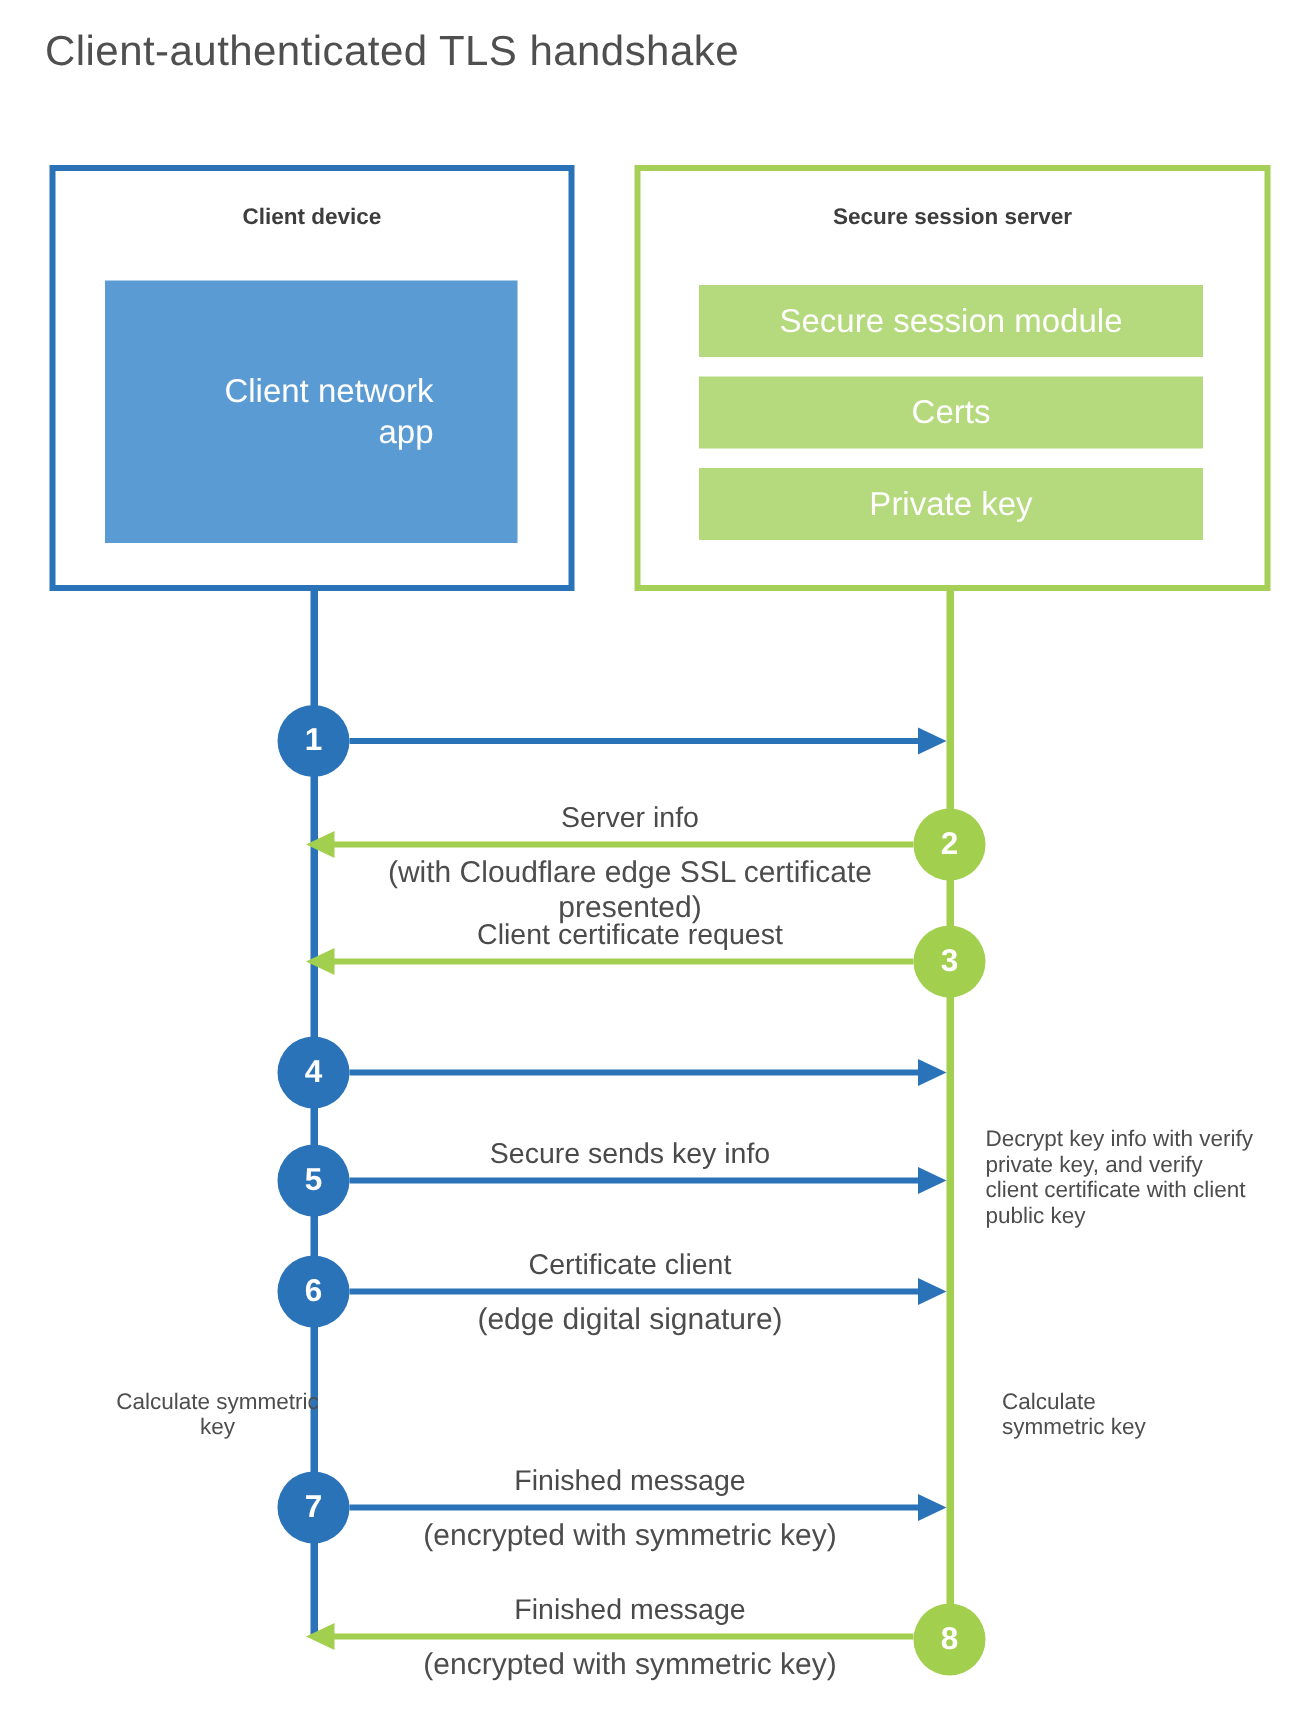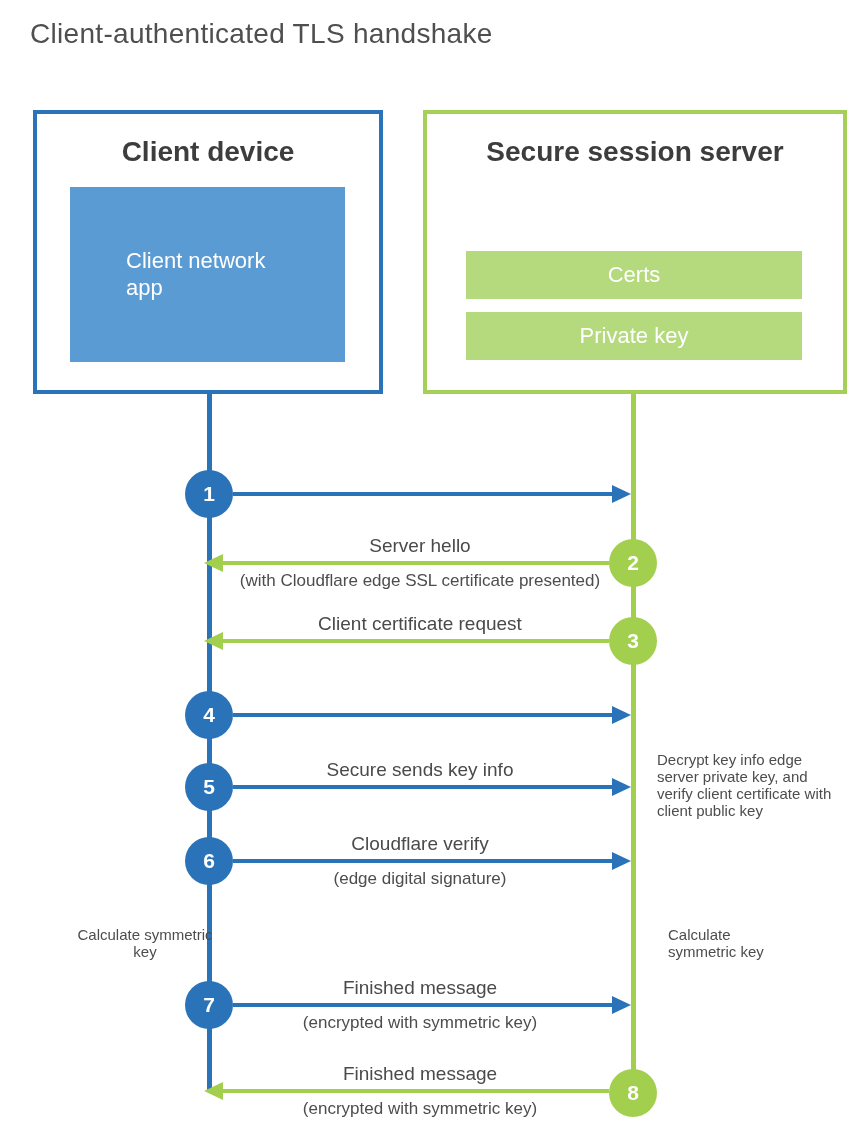--- a/index.html
+++ b/index.html
@@ -6,24 +6,24 @@
   .canvas{
     position:relative;width:865px;height:1146px;background:#ffffff;overflow:hidden;
     font-family:"Liberation Sans",sans-serif;color:#4d4d4d;
   }
   .page-title{position:absolute;left:30px;top:18px;font-size:28px;font-weight:300;color:#4f4f4f;letter-spacing:.3px;}
 
   
   .actor-box{position:absolute;top:110px;height:284px;background:#fff;box-sizing:border-box;}
   .client-box{left:33px;width:350px;border:4px solid #2b73b8;}
   .server-box{left:423px;width:424px;border:4px solid #a6cf57;}
-  .box-title{margin-top:22px;text-align:center;font-size:28px;font-weight:700;color:#3d3d3d;}
+  .box-title{margin-top:22px;text-align:center;font-size:15px;font-weight:700;color:#3d3d3d;}
   .client-app{
     position:absolute;left:33px;top:73px;width:275px;height:175px;background:#5b9bd3;
-    color:#fff;font-size:22px;display:flex;align-items:center;justify-content:center;text-align:left;line-height:1.2;
+    color:#fff;font-size:22px;display:flex;align-items:center;justify-content:center;text-align:right;line-height:1.2;
     padding:0 56px;box-sizing:border-box;
   }
   .server-bar{
     position:absolute;left:39px;width:336px;height:48px;background:#b5d97d;color:#fff;font-size:22px;
     display:flex;align-items:center;justify-content:center;
   }
   .bar1{top:76px}.bar2{top:137px}.bar3{top:198px}
 
   
   .vline{position:absolute;width:5px;}
@@ -49,21 +49,21 @@
   .f2-head{left:204px;top:554px}.f2-line{left:222px;top:561px;width:387px}
   .f3-head{left:204px;top:632px}.f3-line{left:222px;top:639px;width:387px}
   .f4-line{left:233px;top:713px;width:379px}.f4-head{left:612px;top:706px}
   .f5-line{left:233px;top:785px;width:379px}.f5-head{left:612px;top:778px}
   .f6-line{left:233px;top:859px;width:379px}.f6-head{left:612px;top:852px}
   .f7-line{left:233px;top:1003px;width:379px}.f7-head{left:612px;top:996px}
   .f8-head{left:204px;top:1082px}.f8-line{left:222px;top:1089px;width:387px}
 
   
   .flow-label{position:absolute;left:230px;width:380px;text-align:center;font-size:19px;color:#4a4a4a;}
-  .flow-sublabel{position:absolute;left:230px;width:380px;text-align:center;font-size:17px;color:#4d4d4d;}
+  .flow-sublabel{position:absolute;left:230px;width:380px;text-align:center;font-size:20px;color:#4d4d4d;}
   .l1{top:466px}.l2{top:535px}.l3{top:613px}.l4{top:687px}.l5{top:759px}.l6{top:833px}.l7{top:977px}.l8{top:1063px}
   .s2{top:571px}.s5{top:795px}.s6{top:869px}.s7{top:1013px}.s8{top:1099px}
 
   
   .note{position:absolute;font-size:15px;line-height:17px;color:#4d4d4d;}
   .note-decrypt{left:657px;top:751px;width:180px;}
   .note-calc-left{left:75px;top:926px;width:140px;text-align:center;}
   .note-calc-right{left:668px;top:926px;width:110px;text-align:left;}
 </style>
 </head>
@@ -73,66 +73,67 @@
 
   <div class="page-title">Client-authenticated TLS handshake</div>
 
   <div class="actor-box client-box">
     <div class="box-title">Client device</div>
     <div class="client-app">Client network app</div>
   </div>
 
   <div class="actor-box server-box">
     <div class="box-title">Secure session server</div>
+    <div class="server-bar bar1">Secure session module</div>
     <div class="server-bar bar3">Private key</div>
     <div class="server-bar bar2">Certs</div>
   </div>
 
   <div class="vline vline-client"></div>
   <div class="vline vline-server"></div>
 
   <div class="a-line line-blue f1-line"></div>
   <div class="a-head head-right f1-head"></div>
   <div class="circle circle-blue c1">1</div>
 
   <div class="a-line line-green f2-line"></div>
   <div class="a-head head-left f2-head"></div>
-  <div class="flow-label l2">Server hello</div>
+  <div class="flow-label l2">Server info</div>
   <div class="flow-sublabel s2">(with Cloudflare edge SSL certificate presented)</div>
   <div class="circle circle-green c2">2</div>
 
   <div class="a-line line-green f3-line"></div>
   <div class="a-head head-left f3-head"></div>
   <div class="flow-label l3">Client certificate request</div>
   <div class="circle circle-green c3">3</div>
 
   <div class="a-line line-blue f4-line"></div>
   <div class="a-head head-right f4-head"></div>
   <div class="circle circle-blue c4">4</div>
 
   <div class="a-line line-blue f5-line"></div>
   <div class="a-head head-right f5-head"></div>
   <div class="flow-label l5">Secure sends key info</div>
   <div class="circle circle-blue c5">5</div>
 
   <div class="a-line line-blue f6-line"></div>
   <div class="a-head head-right f6-head"></div>
-  <div class="flow-label l6">Cloudflare verify</div>
+  <div class="flow-label l6">Certificate client</div>
   <div class="flow-sublabel s6">(edge digital signature)</div>
   <div class="circle circle-blue c6">6</div>
 
   <div class="a-line line-blue f7-line"></div>
   <div class="a-head head-right f7-head"></div>
   <div class="flow-label l7">Finished message</div>
   <div class="flow-sublabel s7">(encrypted with symmetric key)</div>
   <div class="circle circle-blue c7">7</div>
 
   <div class="a-line line-green f8-line"></div>
   <div class="a-head head-left f8-head"></div>
   <div class="flow-label l8">Finished message</div>
   <div class="flow-sublabel s8">(encrypted with symmetric key)</div>
   <div class="circle circle-green c8">8</div>
 
-  <div class="note note-decrypt">Decrypt key info edge server private key, and verify client certificate with client public key</div>
+  <div class="note note-decrypt">Decrypt key info with verify private key, and verify client certificate with client public key</div>
   <div class="note note-calc-left">Calculate symmetric key</div>
   <div class="note note-calc-right">Calculate symmetric key</div>
 
 </div>
 
 </body></html>

